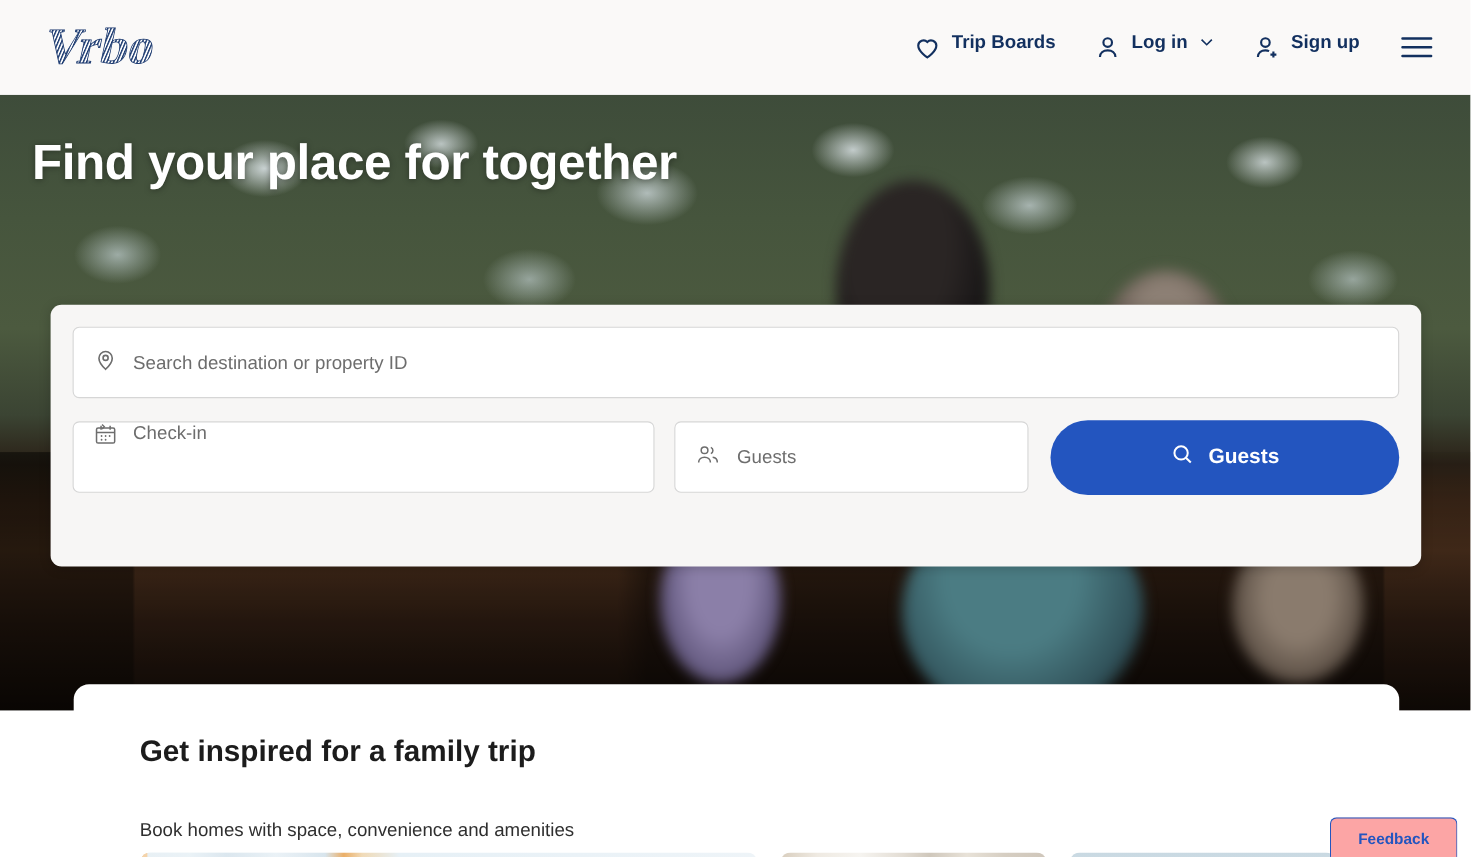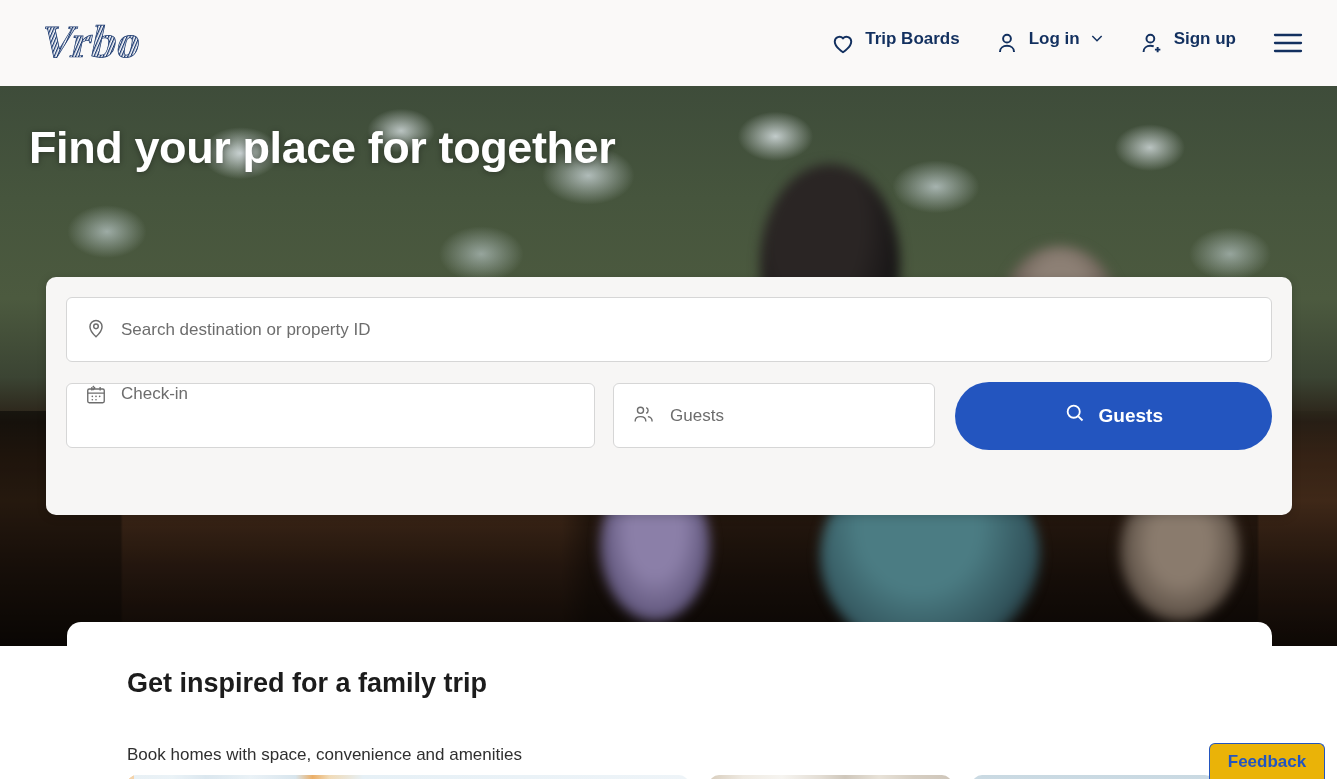--- a/index.html
+++ b/index.html
@@ -344,26 +344,26 @@
       linear-gradient(to bottom, #c9d9e2 0%, #dce7ed 50%, #eaf0f3 100%);
   }
 
   
   .feedback-button {
     position: absolute;
     right: 12px;
     bottom: 0;
     width: 116px;
     height: 36px;
-    background: #eab308;
+    background: #fca5a5;
     border: 1px solid #2355bf;
     border-bottom: none;
     border-radius: 6px 6px 0 0;
     color: #2355bf;
-    font-size: 17px;
+    font-size: 14px;
     font-weight: bold;
     display: flex;
     align-items: center;
     justify-content: center;
     cursor: pointer;
     z-index: 60;
     font-family: "Liberation Sans", sans-serif;
   }
 </style>
 </head>

